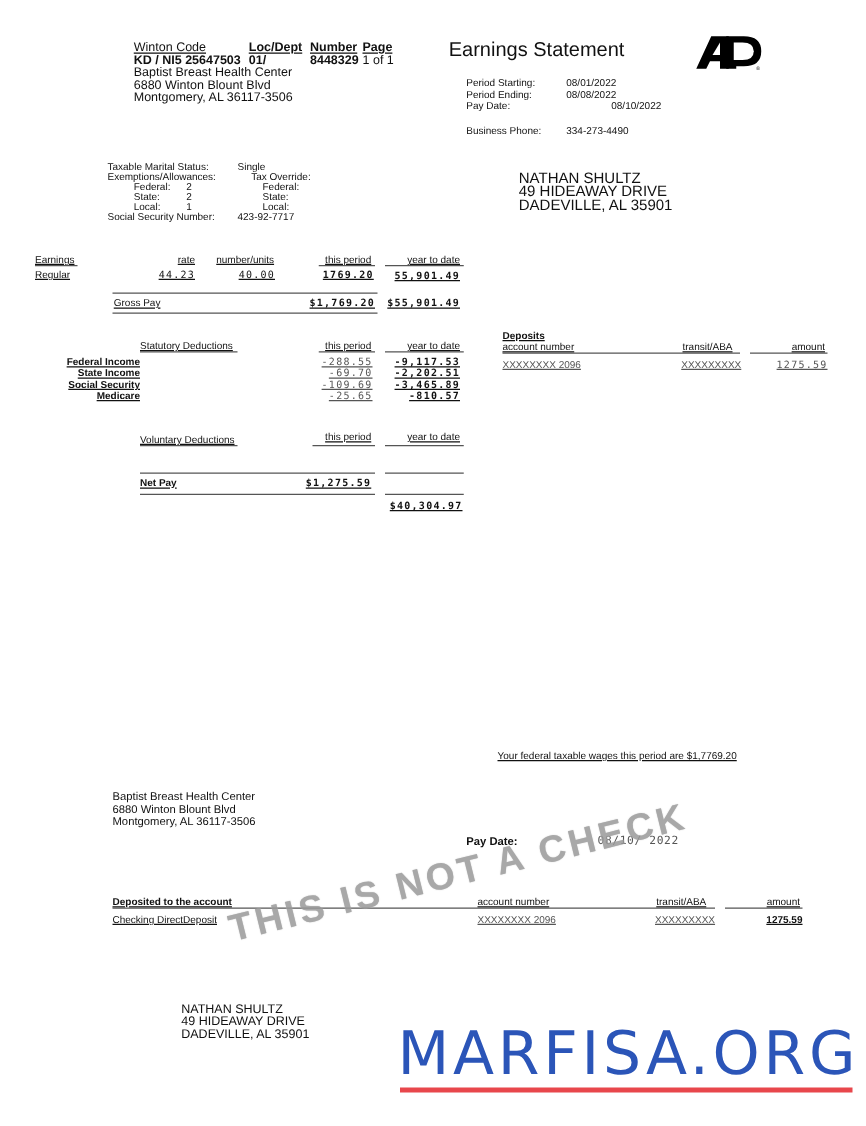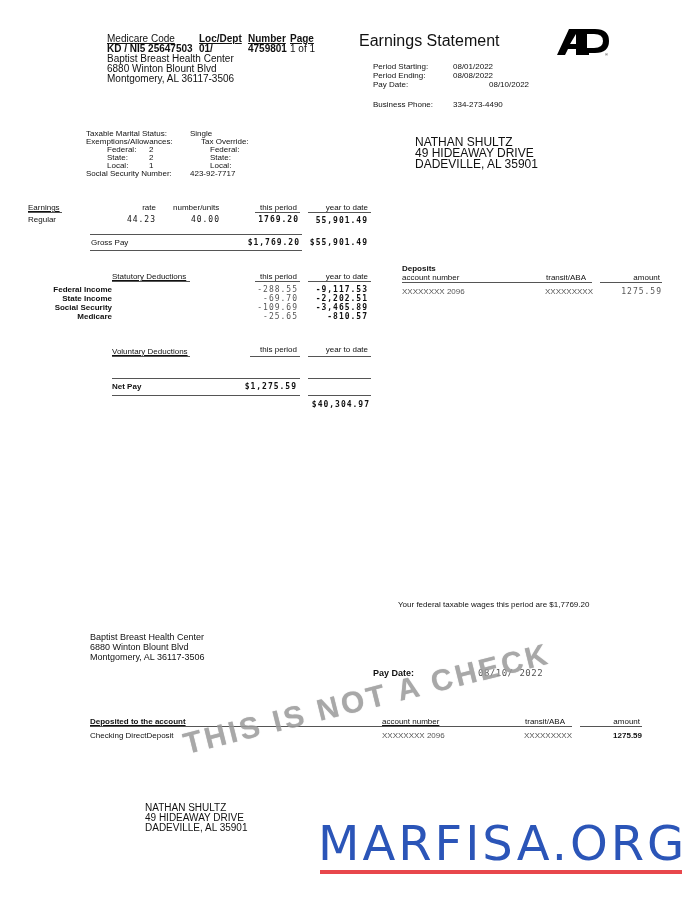--- a/index.html
+++ b/index.html
@@ -1,19 +1,19 @@
 <!DOCTYPE html>
 <html><head>
 <meta charset="utf-8">
 <style>
   html, body { margin: 0; padding: 0; background: #ffffff; }
   body { width: 693px; height: 901px; position: relative; overflow: hidden;
          font-family: "Liberation Sans", sans-serif; color: #111; }
   .abs { position: absolute; }
-  .t8 { font-size: 8px; line-height: 9px; }
+  .t8 { font-size: 8px; line-height: 9px; text-decoration: underline; }
   .t9 { font-size: 9px; line-height: 10px; }
   .t10 { font-size: 10px; line-height: 11px; }
   .mono { font-family: "DejaVu Sans Mono", monospace; letter-spacing: 1px; }
   .b { font-weight: bold; }
   .u { text-decoration: underline; }
   .r { text-align: right; }
   .line { position: absolute; height: 1px; background: #555; }
   .gray { color: #555; }
   .logo-adp { position: absolute; left: 553px; top: 27px; width: 58px; height: 30px; }
   .stamp { position: absolute; left: 180px; top: 728px; font-size: 30px; font-weight: 900;
@@ -21,27 +21,27 @@
            opacity: 0.85; white-space: nowrap;
            text-shadow: 0 0 1px #bbb; }
   .marfisa { position: absolute; left: 318px; top: 818px; font-size: 48px; color: #2b55b8;
              letter-spacing: 3px; font-family: "DejaVu Sans", sans-serif; line-height: 50px; }
   .marfisa-bar { position: absolute; left: 320px; top: 870px; width: 362px; height: 4px; background: #e8474c; }
 </style>
 </head>
 <body>
 
 <div class="abs t10" style="left:107px;top:33px;">
-  <div class="abs u" style="left:0;top:0;white-space:nowrap;">Medicare Code</div>
+  <div class="abs u" style="left:0;top:0;white-space:nowrap;">Winton Code</div>
   <div class="abs u b" style="left:92px;top:0;white-space:nowrap;">Loc/Dept</div>
   <div class="abs u b" style="left:141px;top:0;white-space:nowrap;">Number</div>
   <div class="abs u b" style="left:183px;top:0;white-space:nowrap;">Page</div>
   <div class="abs" style="left:0;top:10px;white-space:nowrap;font-weight:bold;">KD / NI5 25647503</div>
   <div class="abs b" style="left:92px;top:10px;white-space:nowrap;">01/</div>
-  <div class="abs b" style="left:141px;top:10px;white-space:nowrap;">4759801</div>
+  <div class="abs b" style="left:141px;top:10px;white-space:nowrap;">8448329</div>
   <div class="abs" style="left:183px;top:10px;white-space:nowrap;">1 of 1</div>
   <div class="abs" style="left:0;top:20px;white-space:nowrap;">Baptist Breast Health Center</div>
   <div class="abs" style="left:0;top:30px;white-space:nowrap;">6880 Winton Blount Blvd</div>
   <div class="abs" style="left:0;top:40px;white-space:nowrap;">Montgomery, AL 36117-3506</div>
 </div>
 
 <div class="abs" style="left:359px;top:32px;font-size:16px;line-height:18px;white-space:nowrap;">Earnings Statement</div>
 
 <svg class="logo-adp" viewBox="0 0 58 30">
   <polygon points="4,28 16,2 30,2 30,28 23,28 23,22 15,22 12,28" fill="#000"></polygon>

